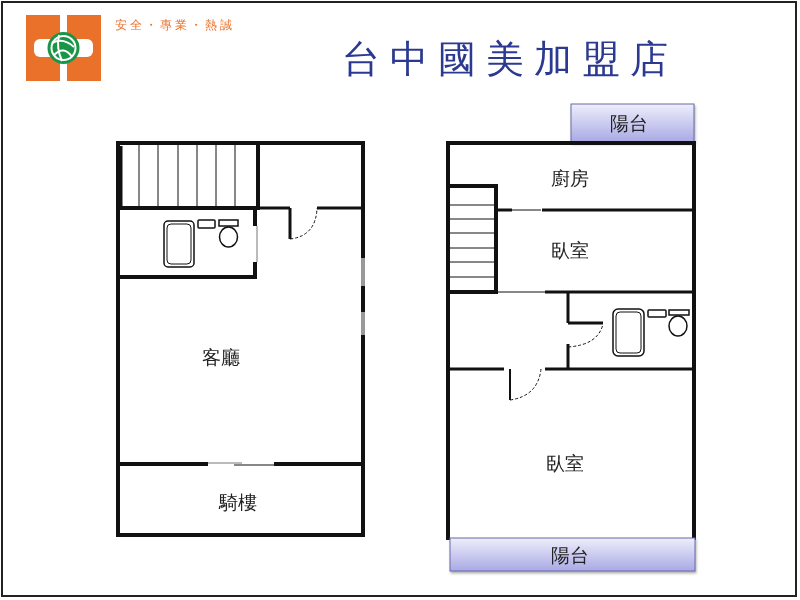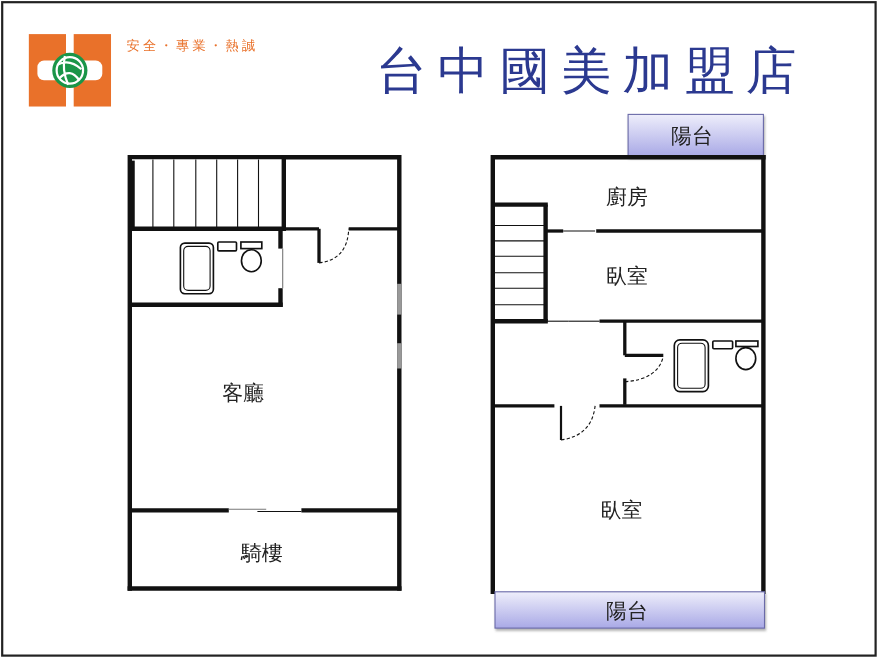--- a/index.html
+++ b/index.html
@@ -1,22 +1,22 @@
 <!DOCTYPE html>
 <html><head>
 <meta charset="utf-8">
 <style>
   html, body { margin: 0; padding: 0; background: #ffffff; }
   body { width: 800px; height: 600px; position: relative; overflow: hidden; font-family: "DejaVu Sans", sans-serif; }
   .frame { position: absolute; left: 1px; top: 1px; width: 796px; height: 596px; border: 2px solid #222; box-sizing: border-box; background: #fff; }
-  .logo { position: absolute; left: 26px; top: 31px; width: 280px; height: 70px; text-align: center; }
+  .logo { position: absolute; left: 26px; top: 15px; width: 280px; height: 70px; text-align: center; }
   .logo-mark { position: absolute; left: 0; top: 0; width: 75px; height: 66px; }
   .logo-slogan { position: absolute; left: 89px; top: 2px; font-size: 12px; color: #e9712a; letter-spacing: 3px; white-space: nowrap; }
   .logo-name { position: absolute; left: 86px; top: 20px; font-size: 40px; font-weight: bold; color: #1a9548; letter-spacing: 2px; white-space: nowrap; line-height: 48px; }
-  .store-title { position: absolute; left: 342px; top: 34px; font-family: "DejaVu Serif", serif; font-size: 46px; color: #2b3990; letter-spacing: 10px; white-space: nowrap; }
+  .store-title { position: absolute; left: 342px; top: 34px; font-family: "DejaVu Serif", serif; font-size: 38px; color: #2b3990; letter-spacing: 10px; white-space: nowrap; }
   .plan { position: absolute; left: 0; top: 0; width: 800px; height: 600px; }
   .room-label { font-family: "DejaVu Sans", sans-serif; font-size: 19px; fill: #222; }
   .balcony-label { font-family: "DejaVu Sans", sans-serif; font-size: 19px; fill: #222; }
 </style>
 </head>
 <body>
 
 <div class="frame"></div>
 
 <div class="logo">

